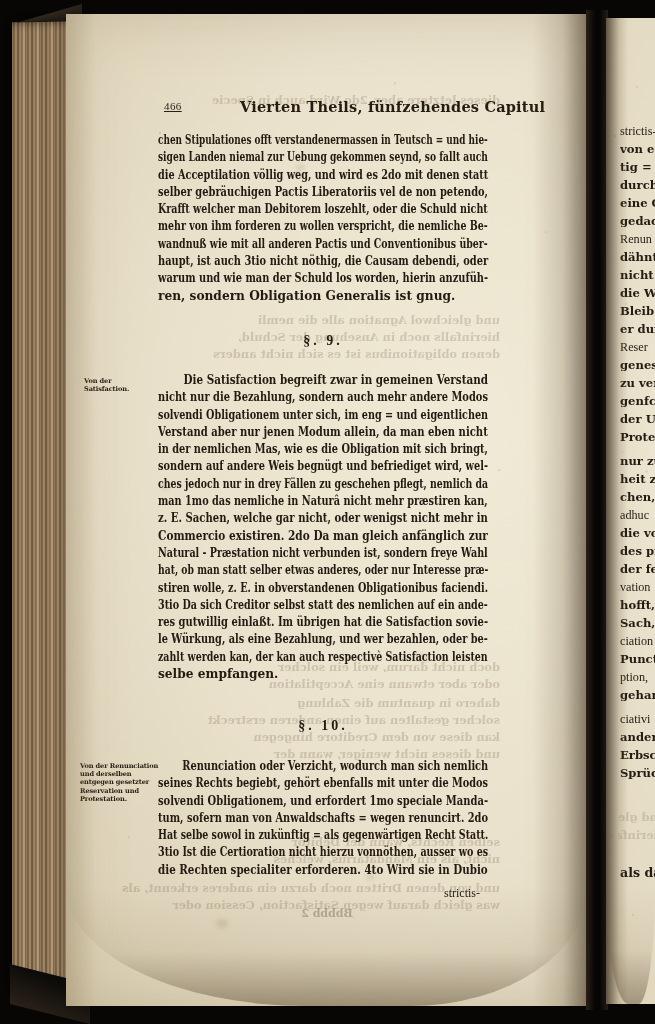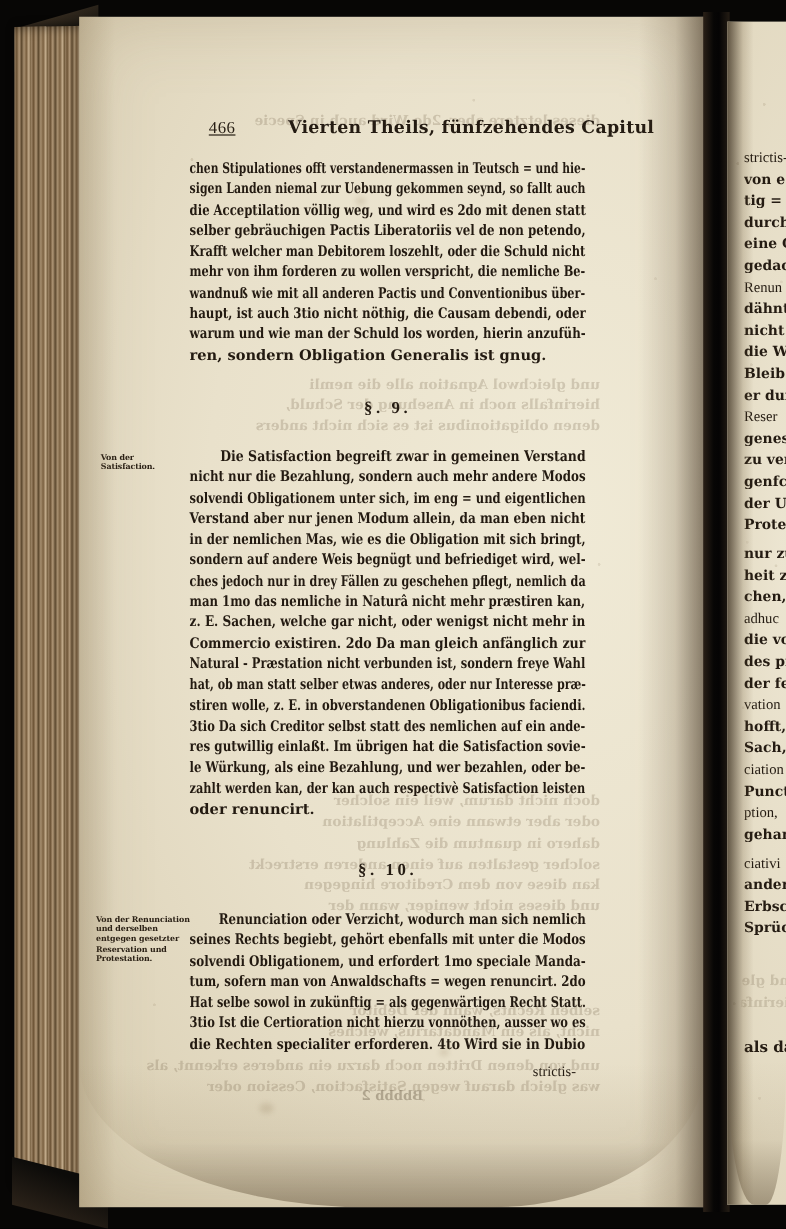--- a/index.html
+++ b/index.html
@@ -87,22 +87,22 @@
   .page-right-shade{
     position:absolute;left:0;top:0;width:22px;height:100%;
     background:linear-gradient(90deg,rgba(45,33,18,.72) 0%,rgba(100,80,50,.20) 60%,rgba(0,0,0,0) 100%);
   }
 
   
   .runhead{
     position:absolute;left:0;right:0;top:86px;height:22px;
   }
   .folio{
-    position:absolute;left:108px;top:0;font-family:"Liberation Serif",serif;
-    font-size:14px;color:#271e14;letter-spacing:.4px;text-decoration:underline;
+    position:absolute;left:98px;top:0;font-family:"Liberation Serif",serif;
+    font-size:11px;color:#271e14;letter-spacing:.4px;text-decoration:underline;
   }
   .runtitle{
     position:absolute;left:174px;top:-2px;
     font-family:"DejaVu Serif",serif;font-weight:700;font-size:14.5px;
     color:#241b12;letter-spacing:.2px;
   }
 
   
   .col{
     position:absolute;left:92px;top:118px;width:330px;
@@ -240,21 +240,21 @@
       <span class="tline" style="display: inline-block; transform: scaleX(0.799); transform-origin: left center;">man 1mo das nemliche in Naturâ nicht mehr præstiren kan,</span>
       <span class="tline" style="display: inline-block; transform: scaleX(0.8271); transform-origin: left center;">z. E. Sachen, welche gar nicht, oder wenigst nicht mehr in</span>
       <span class="tline" style="display: inline-block; transform: scaleX(0.8639); transform-origin: left center;">Commercio existiren.   2do Da man gleich anfänglich zur</span>
       <span class="tline" style="display: inline-block; transform: scaleX(0.7857); transform-origin: left center;">Natural - Præstation nicht verbunden ist, sondern freye Wahl</span>
       <span class="tline" style="display: inline-block; transform: scaleX(0.7569); transform-origin: left center;">hat, ob man statt selber etwas anderes, oder nur Interesse præ-</span>
       <span class="tline" style="display: inline-block; transform: scaleX(0.7914); transform-origin: left center;">stiren wolle, z. E. in obverstandenen Obligationibus faciendi.</span>
       <span class="tline" style="display: inline-block; transform: scaleX(0.7838); transform-origin: left center;">3tio Da sich Creditor selbst statt des nemlichen auf ein ande-</span>
       <span class="tline" style="display: inline-block; transform: scaleX(0.8148); transform-origin: left center;">res gutwillig einlaßt.   Im übrigen hat die Satisfaction sovie-</span>
       <span class="tline" style="display: inline-block; transform: scaleX(0.801); transform-origin: left center;">le Würkung, als eine Bezahlung, und wer bezahlen, oder be-</span>
       <span class="tline" style="display: inline-block; transform: scaleX(0.7746); transform-origin: left center;">zahlt werden kan, der kan auch respectivè Satisfaction leisten</span>
-      <span class="tline" style="display: inline-block; transform: scaleX(1); transform-origin: left center;">oder renuncirt.</span>
+      <span class="tline" style="display: inline-block; transform: scaleX(1); transform-origin: left center;">selbe empfangen.</span>
     </div>
 
     <div class="col sect" style="top:703px;">§. 10.</div>
 
     <div class="margnote" style="left:14px;top:748px;width:80px;">Von der Renunciation und derselben entgegen gesetzter Reservation und Protestation.</div>
 
     <div class="col" style="top:744px;">
       <span class="tline" style="padding-left: 30px; display: inline-block; transform: scaleX(0.8068); transform-origin: left center;">Renunciation oder Verzicht, wodurch man sich nemlich</span>
       <span class="tline" style="display: inline-block; transform: scaleX(0.799); transform-origin: left center;">seines Rechts begiebt, gehört ebenfalls mit unter die Modos</span>
       <span class="tline" style="display: inline-block; transform: scaleX(0.8168); transform-origin: left center;">solvendi Obligationem, und erfordert 1mo speciale Manda-</span>

